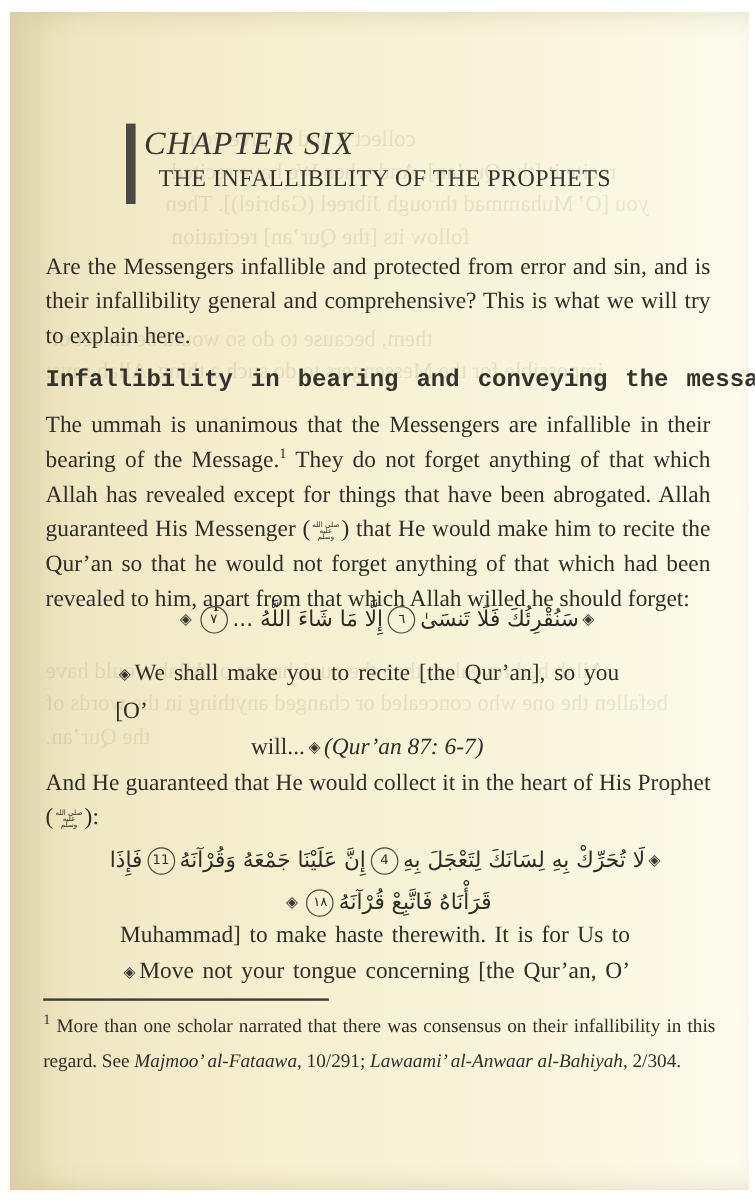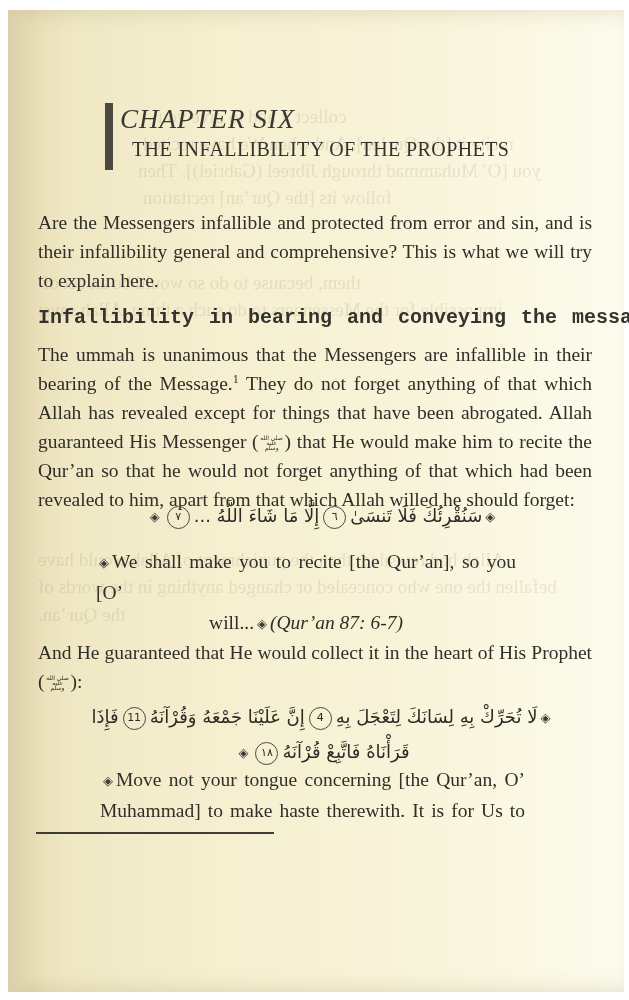--- a/index.html
+++ b/index.html
@@ -93,19 +93,22 @@
   </div>
 
   <div class="arabic arabic2a" dir="rtl">
     <span class="orn">◈</span><span>لَا تُحَرِّكْ بِهِ لِسَانَكَ لِتَعْجَلَ بِهِ</span><span class="vnum">4</span><span>إِنَّ عَلَيْنَا جَمْعَهُ وَقُرْآنَهُ</span><span class="vnum">11</span><span>فَإِذَا</span>
   </div>
   <div class="arabic arabic2b" dir="rtl">
     <span>قَرَأْنَاهُ فَاتَّبِعْ قُرْآنَهُ</span><span class="vnum">١٨</span><span class="orn">◈</span>
   </div>
 
   <div class="quote quote2">
+    <div class="qline"><span>Muhammad] to make haste therewith. It is for Us to</span></div>
     <div class="qline"><span class="orn">◈</span><span>Move not your tongue concerning [the Qur’an, O’</span></div>
-    <div class="qline"><span>Muhammad] to make haste therewith. It is for Us to</span></div>
   </div>
 
   <div class="fn-rule"></div>
+  <div class="footnote">
+    <sup class="fnref">1</sup><span> More than one scholar narrated that there was consensus on their infallibility in this regard. See </span><span class="it">Majmoo’ al-Fataawa</span><span>, 10/291; </span><span class="it">Lawaami’ al-Anwaar al-Bahiyah</span><span>, 2/304.</span>
+  </div>
 
 </div>
 
 </body></html>

